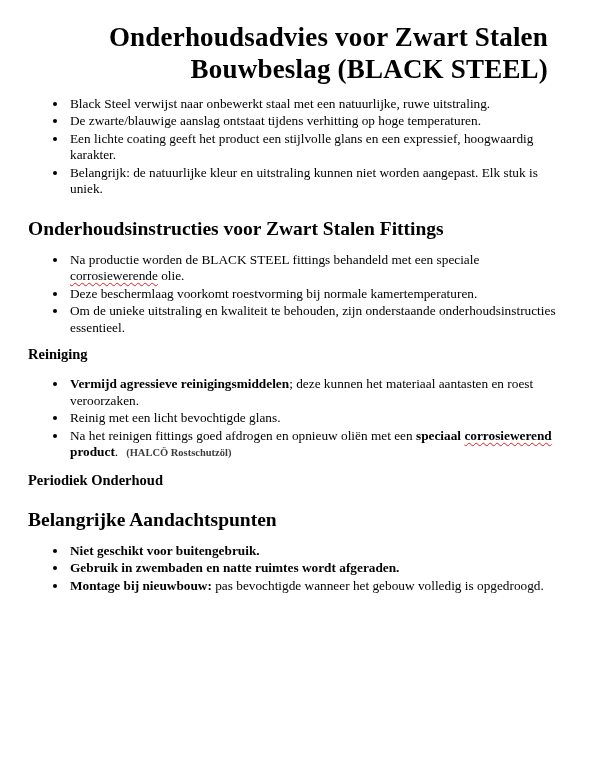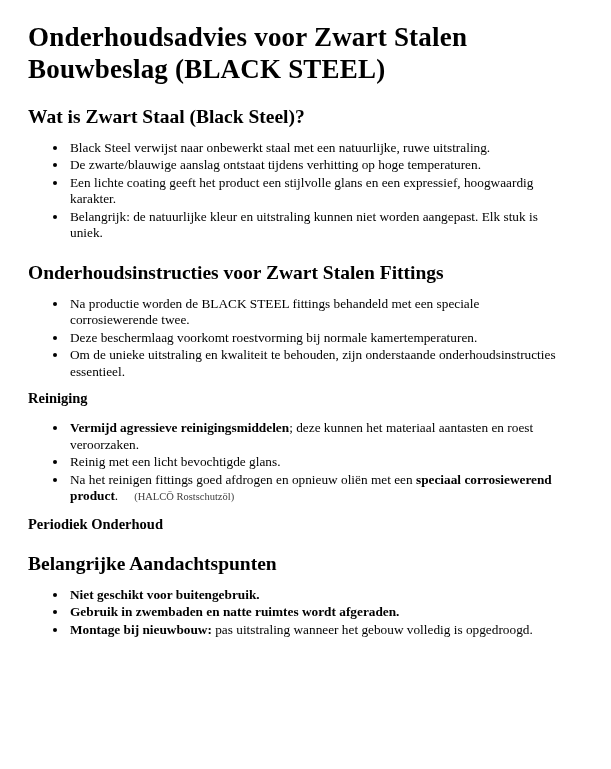--- a/index.html
+++ b/index.html
@@ -13,20 +13,21 @@
   }
   .page { padding: 20px 28px 10px 28px; }
 
   h1 {
     font-size: 27px;
     line-height: 1.18;
     font-weight: bold;
     margin: 2px 0 10px 0;
     max-width: 520px;
     letter-spacing: 0.2px;
+    text-align: right;
   }
   h2 {
     font-size: 19.5px;
     font-weight: bold;
     margin: 20px 0 12px 0;
   }
   h3 {
     font-size: 14.5px;
     font-weight: bold;
     margin: 10px 0 13px 0;
@@ -34,63 +35,64 @@
   ul {
     margin: 0 0 4px 0;
     padding: 0 14px 0 40px;
     font-size: 13.3px;
     line-height: 16.5px;
     list-style: disc outside;
   }
   li { margin: 0 0 1px 0; padding-left: 2px; }
   .b { font-weight: bold; }
   .misspell {
+    text-decoration: underline;
     text-decoration-style: wavy;
     text-decoration-color: #e11d1d;
     text-decoration-thickness: 1px;
     text-underline-offset: 2px;
   }
   .note {
     font-size: 10.5px;
     color: #3d3d3d;
-    margin-left: 16px;
+    margin-left: 8px;
     white-space: nowrap;
+    font-weight: bold;
   }
 </style>
 </head>
 <body>
 
 <div class="page">
 
   <h1>Onderhoudsadvies voor Zwart Stalen Bouwbeslag (BLACK STEEL)</h1>
 
-  <h2>Wat is Zwart Staal (Black Steel)?</h2>
   <ul>
     <li><span>Black Steel verwijst naar onbewerkt staal met een natuurlijke, ruwe uitstraling.</span></li>
     <li><span>De zwarte/blauwige aanslag ontstaat tijdens verhitting op hoge temperaturen.</span></li>
     <li><span>Een lichte coating geeft het product een stijlvolle glans en een expressief, hoogwaardig karakter.</span></li>
     <li><span>Belangrijk: de natuurlijke kleur en uitstraling kunnen niet worden aangepast. Elk stuk is uniek.</span></li>
   </ul>
 
   <h2>Onderhoudsinstructies voor Zwart Stalen Fittings</h2>
   <ul>
-    <li><span>Na productie worden de BLACK STEEL fittings behandeld met een speciale </span><span class="misspell">corrosiewerende</span><span> twee.</span></li>
+    <li><span>Na productie worden de BLACK STEEL fittings behandeld met een speciale </span><span class="misspell">corrosiewerende</span><span> olie.</span></li>
     <li><span>Deze beschermlaag voorkomt roestvorming bij normale kamertemperaturen.</span></li>
     <li><span>Om de unieke uitstraling en kwaliteit te behouden, zijn onderstaande onderhoudsinstructies essentieel.</span></li>
   </ul>
 
   <h3>Reiniging</h3>
   <ul>
     <li><span class="b">Vermijd agressieve reinigingsmiddelen</span><span>; deze kunnen het materiaal aantasten en roest veroorzaken.</span></li>
     <li><span>Reinig met een licht bevochtigde glans.</span></li>
     <li><span>Na het reinigen fittings goed afdrogen en opnieuw oliën met een </span><span class="b">speciaal </span><span class="b misspell">corrosiewerend</span><span class="b"> product</span><span>.</span><span class="note">(HALCÖ Rostschutzöl)</span></li>
   </ul>
 
   <h3>Periodiek Onderhoud</h3>
 
   <h2>Belangrijke Aandachtspunten</h2>
   <ul>
     <li><span class="b">Niet geschikt voor buitengebruik.</span></li>
     <li><span class="b">Gebruik in zwembaden en natte ruimtes wordt afgeraden.</span></li>
-    <li><span class="b">Montage bij nieuwbouw:</span><span> pas uitstraling wanneer het gebouw volledig is opgedroogd.</span></li>
+    <li><span class="b">Montage bij nieuwbouw:</span><span> pas bevochtigde wanneer het gebouw volledig is opgedroogd.</span></li>
   </ul>
 
 </div>
 
 </body></html>

